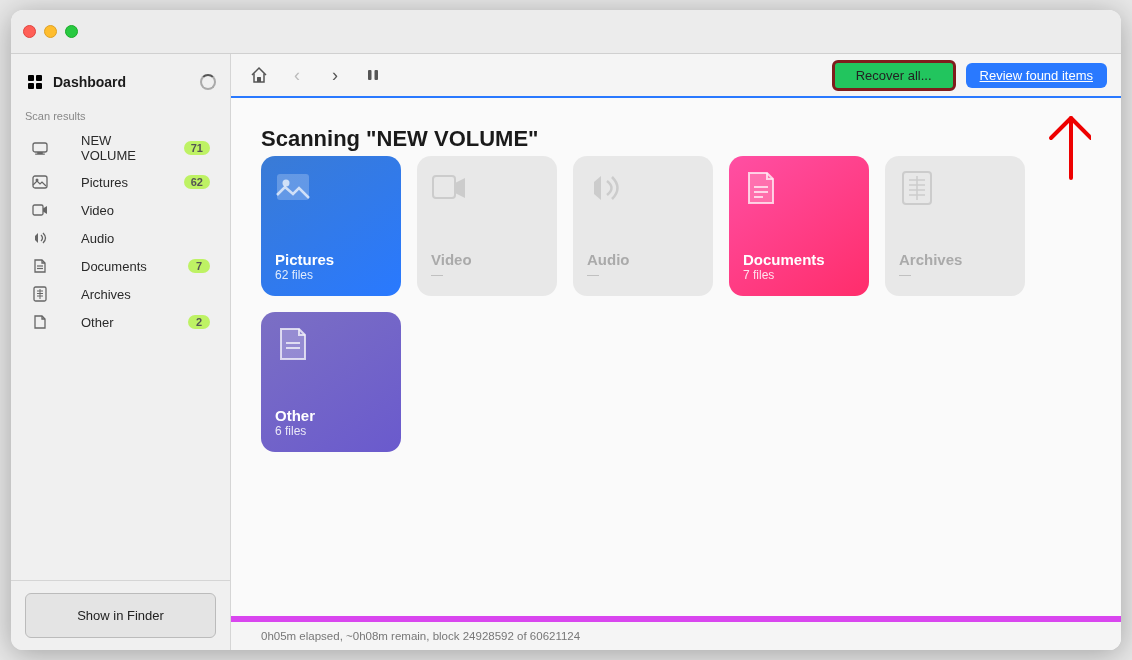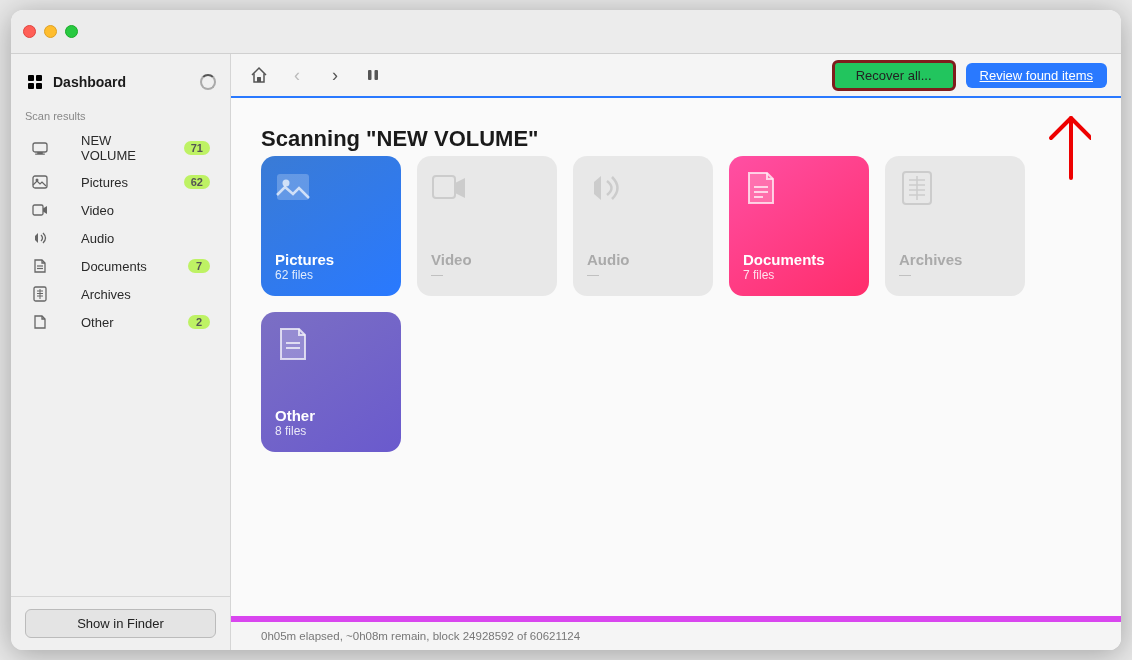--- a/index.html
+++ b/index.html
@@ -136,21 +136,21 @@
       text-align: center;
     }
 
     .sidebar-spacer { flex: 1; }
     .sidebar-bottom {
       padding: 12px 14px;
       border-top: 1px solid #d5d5d5;
     }
     .show-in-finder-btn {
       width: 100%;
-      padding: 6px 12px;
+      padding: 14px 12px;
       background: #e4e4e4;
       border: 1px solid #bbb;
       border-radius: 6px;
       font-size: 13px;
       color: #222;
       cursor: pointer;
       text-align: center;
     }
 
     
@@ -577,21 +577,21 @@
           <div class="file-card file-card-active-purple">
             <div class="file-card-icon">
               <svg width="36" height="36" viewBox="0 0 36 36" fill="none">
                 <path d="M6 3 L24 3 L30 9 L30 33 L6 33 Z" fill="rgba(255,255,255,0.25)" stroke="rgba(255,255,255,0.8)" stroke-width="2"></path>
                 <path d="M24 3 L24 9 L30 9" stroke="rgba(255,255,255,0.8)" stroke-width="2"></path>
                 <line x1="11" y1="17" x2="25" y2="17" stroke="rgba(255,255,255,0.8)" stroke-width="2"></line>
                 <line x1="11" y1="22" x2="25" y2="22" stroke="rgba(255,255,255,0.8)" stroke-width="2"></line>
               </svg>
             </div>
             <span class="file-card-label">Other</span>
-            <span class="file-card-count">8 files</span>
+            <span class="file-card-count">6 files</span>
           </div>
         </div>
       </div>
 
       <div class="main-footer">
         <span>0h05m elapsed, ~0h08m remain, block 24928592 of 60621124</span>
       </div>
     </div>
   </div>
 </div>

